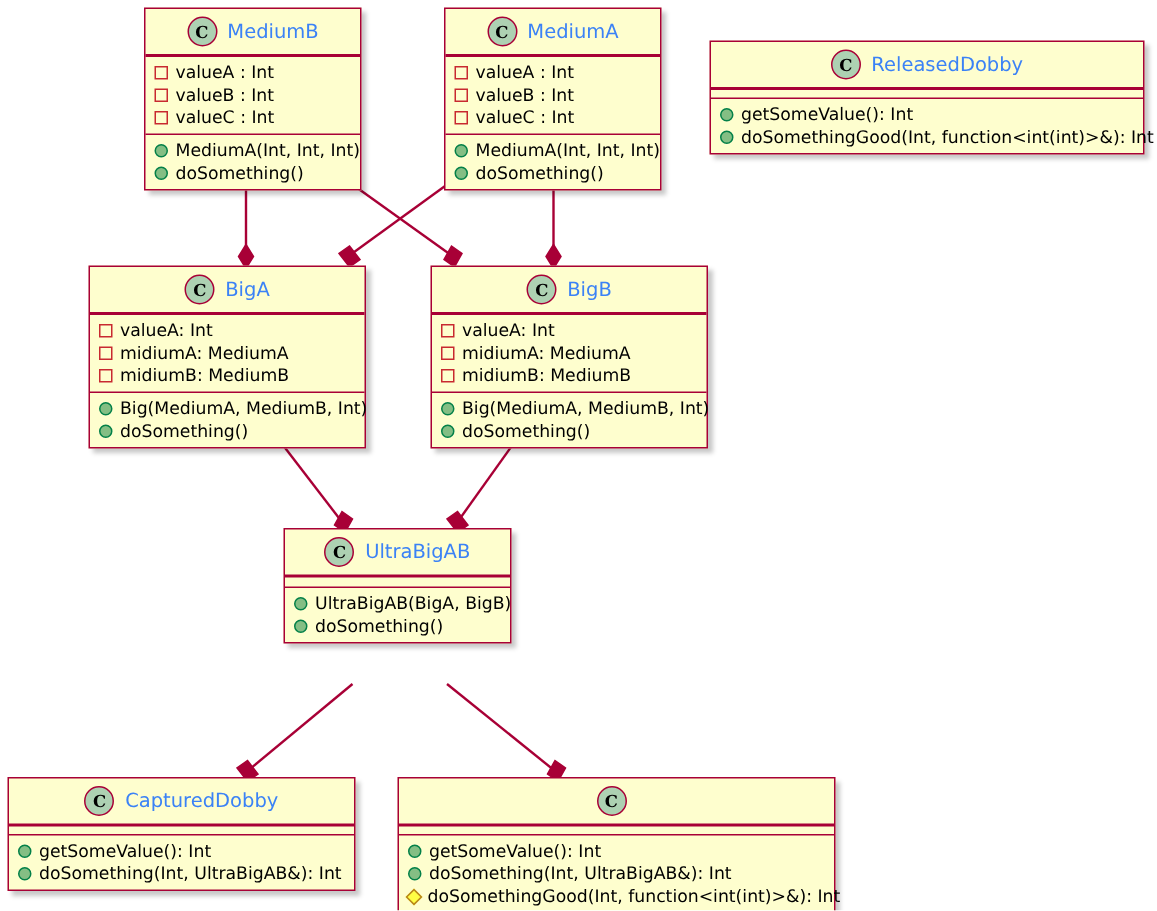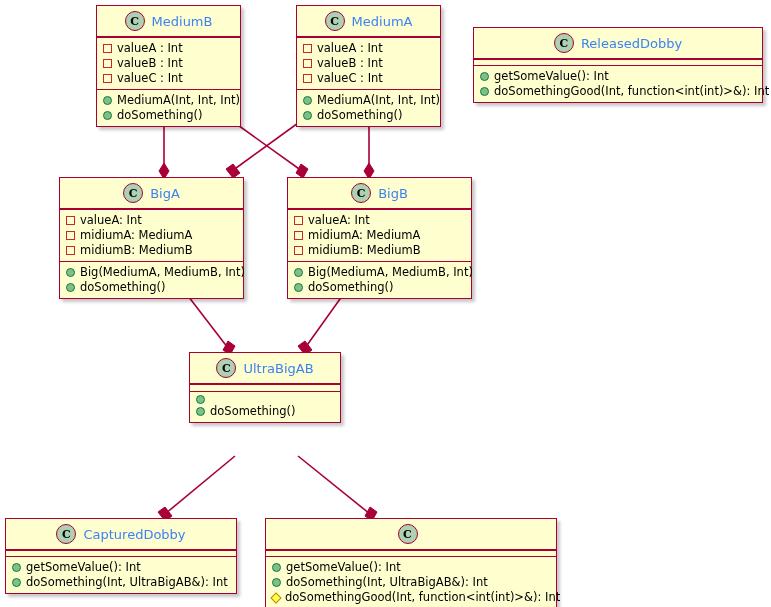--- a/index.html
+++ b/index.html
@@ -304,20 +304,21 @@
           <span class="c-icon">C</span>
           <span class="class-title">UltraBigAB</span>
         </div>
         <div class="divider"></div>
         <div class="compartment">
         </div>
         <div class="divider"></div>
         <div class="compartment">
           <div class="member">
             <span class="vis vis-public"></span>
+            <span class="member-text">UltraBigAB(BigA, BigB)</span>
           </div>
           <div class="member">
             <span class="vis vis-public"></span>
             <span class="member-text">doSomething()</span>
           </div>
         </div>
       </div>
       <div class="uml-class" style="left: 5px; top: 518px; width: 232px;">
         <div class="class-header">
           <span class="c-icon">C</span>

